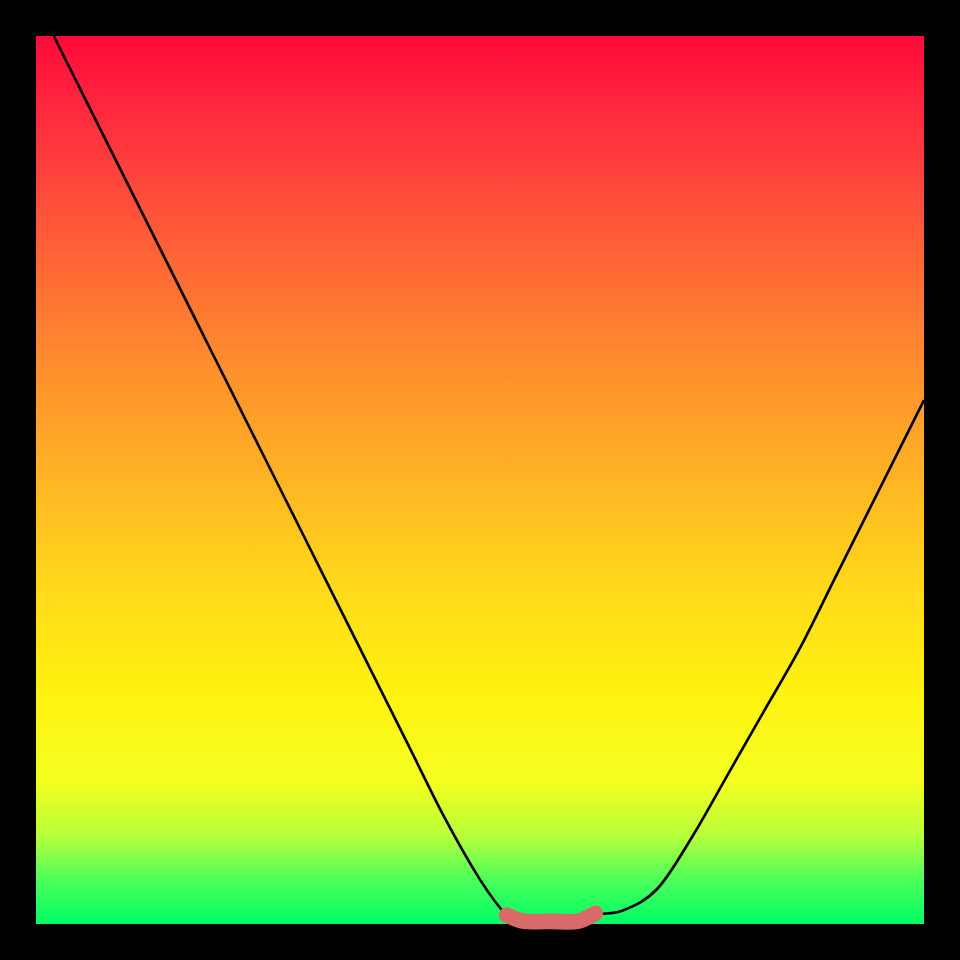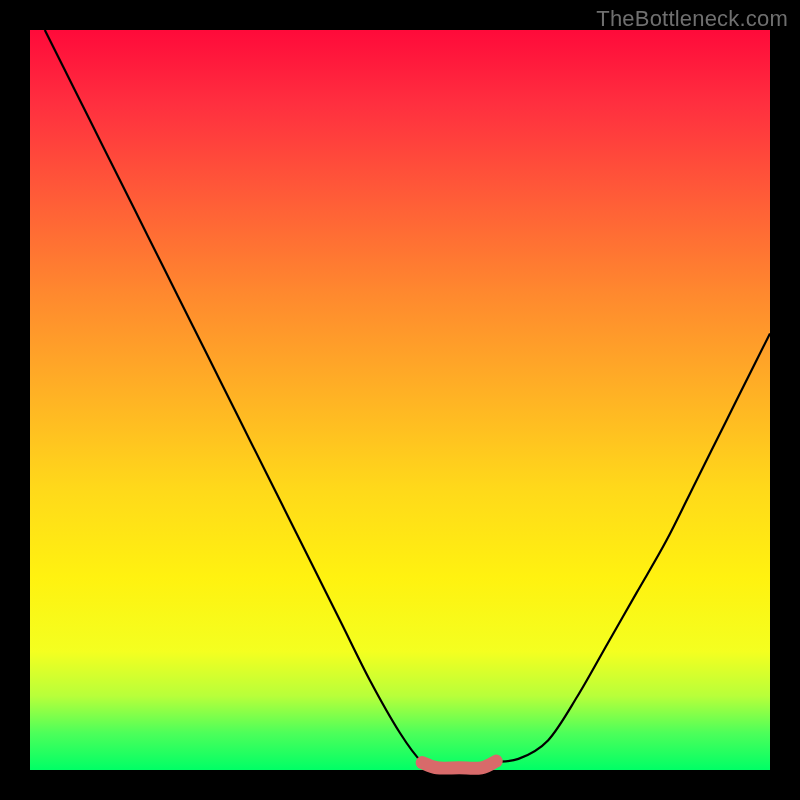--- a/index.html
+++ b/index.html
@@ -66,15 +66,14 @@
 
     <svg class="curve" viewBox="0 0 740 740" preserveAspectRatio="none">
 
       <path fill="none" stroke="#000" stroke-width="2.2" d="M 14.80 0.00 C 19.73 9.87, 34.53 39.47, 44.40 59.20 C 54.27 78.93, 64.13 98.67, 74.00 118.40 C 83.87 138.13, 93.73 157.87, 103.60 177.60 C 113.47 197.33, 123.33 217.07, 133.20 236.80 C 143.07 256.53, 152.93 276.27, 162.80 296.00 C 172.67 315.73, 182.53 335.47, 192.40 355.20 C 202.27 374.93, 212.13 394.67, 222.00 414.40 C 231.87 434.13, 241.73 453.87, 251.60 473.60 C 261.47 493.33, 271.33 513.07, 281.20 532.80 C 291.07 552.53, 300.93 572.27, 310.80 592.00 C 320.67 611.73, 330.53 632.70, 340.40 651.20 C 350.27 669.70, 361.37 689.43, 370.00 703.00 C 378.63 716.57, 386.03 726.43, 392.20 732.60 C 398.37 738.77, 400.83 738.77, 407.00 740.00 C 413.17 741.23, 420.57 741.23, 429.20 740.00 C 437.83 738.77, 448.93 734.45, 458.80 732.60 C 468.67 730.75, 478.53 732.60, 488.40 728.90 C 498.27 725.20, 508.13 720.88, 518.00 710.40 C 527.87 699.92, 537.73 682.03, 547.60 666.00 C 557.47 649.97, 567.33 631.47, 577.20 614.20 C 587.07 596.93, 596.93 579.67, 606.80 562.40 C 616.67 545.13, 626.53 529.10, 636.40 510.60 C 646.27 492.10, 656.13 471.13, 666.00 451.40 C 675.87 431.67, 685.73 411.93, 695.60 392.20 C 705.47 372.47, 717.80 347.80, 725.20 333.00 C 732.60 318.20, 737.53 308.33, 740.00 303.40" id="curve-path"></path>
 
       <path fill="none" stroke="#d86a6a" stroke-width="13" stroke-linecap="round" stroke-linejoin="round" d="M 392.20 732.60 C 394.67 733.46, 400.83 736.92, 407.00 737.78 C 413.17 738.64, 421.80 737.78, 429.20 737.78 C 436.60 737.78, 445.23 738.89, 451.40 737.78 C 457.57 736.67, 463.73 732.23, 466.20 731.12" id="marker-path"></path>
     </svg>
 
   </div>
 
-  <div class="watermark">TheBottleneck.com</div>
 
 </div>
 
 </body></html>

